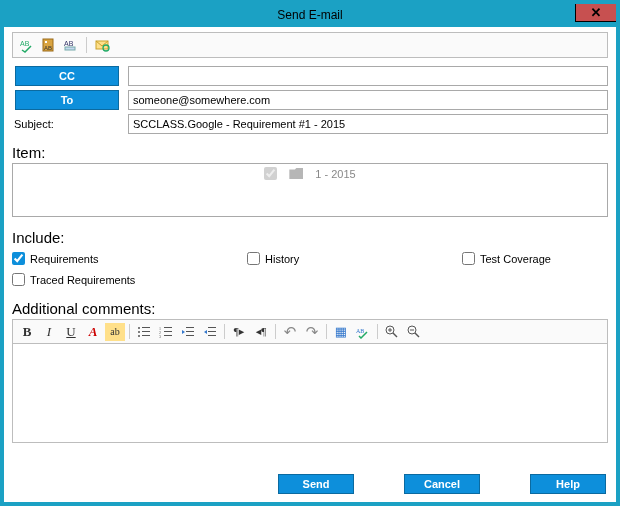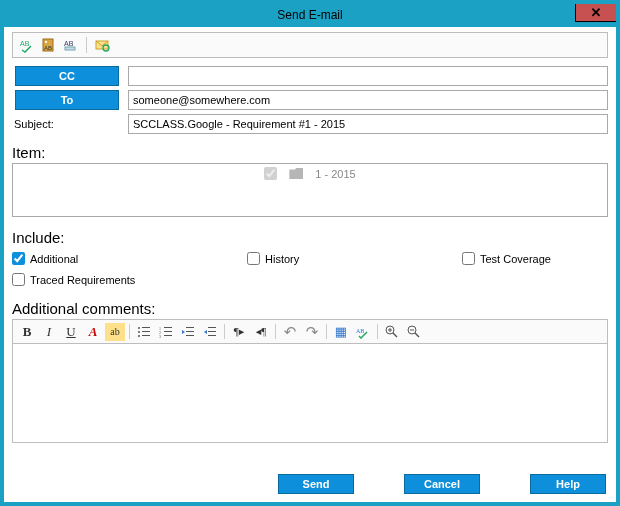--- a/index.html
+++ b/index.html
@@ -275,21 +275,21 @@
       <input type="checkbox" class="item-chk" checked="" disabled="" style="">
       <span class="folder-icon"></span>
       <span>1 - 2015</span>
     </div>
   </div>
 
   <div class="section-label" style="margin-top:12px;">Include:</div>
   <div class="include-row">
     <label class="include-col col1">
       <input type="checkbox" class="chk" checked="" style="">
-      <span>Additional</span>
+      <span>Requirements</span>
     </label>
     <label class="include-col col2">
       <input type="checkbox" class="chk" style="">
       <span>History</span>
     </label>
     <label class="include-col">
       <input type="checkbox" class="chk" style="">
       <span>Test Coverage</span>
     </label>
   </div>

